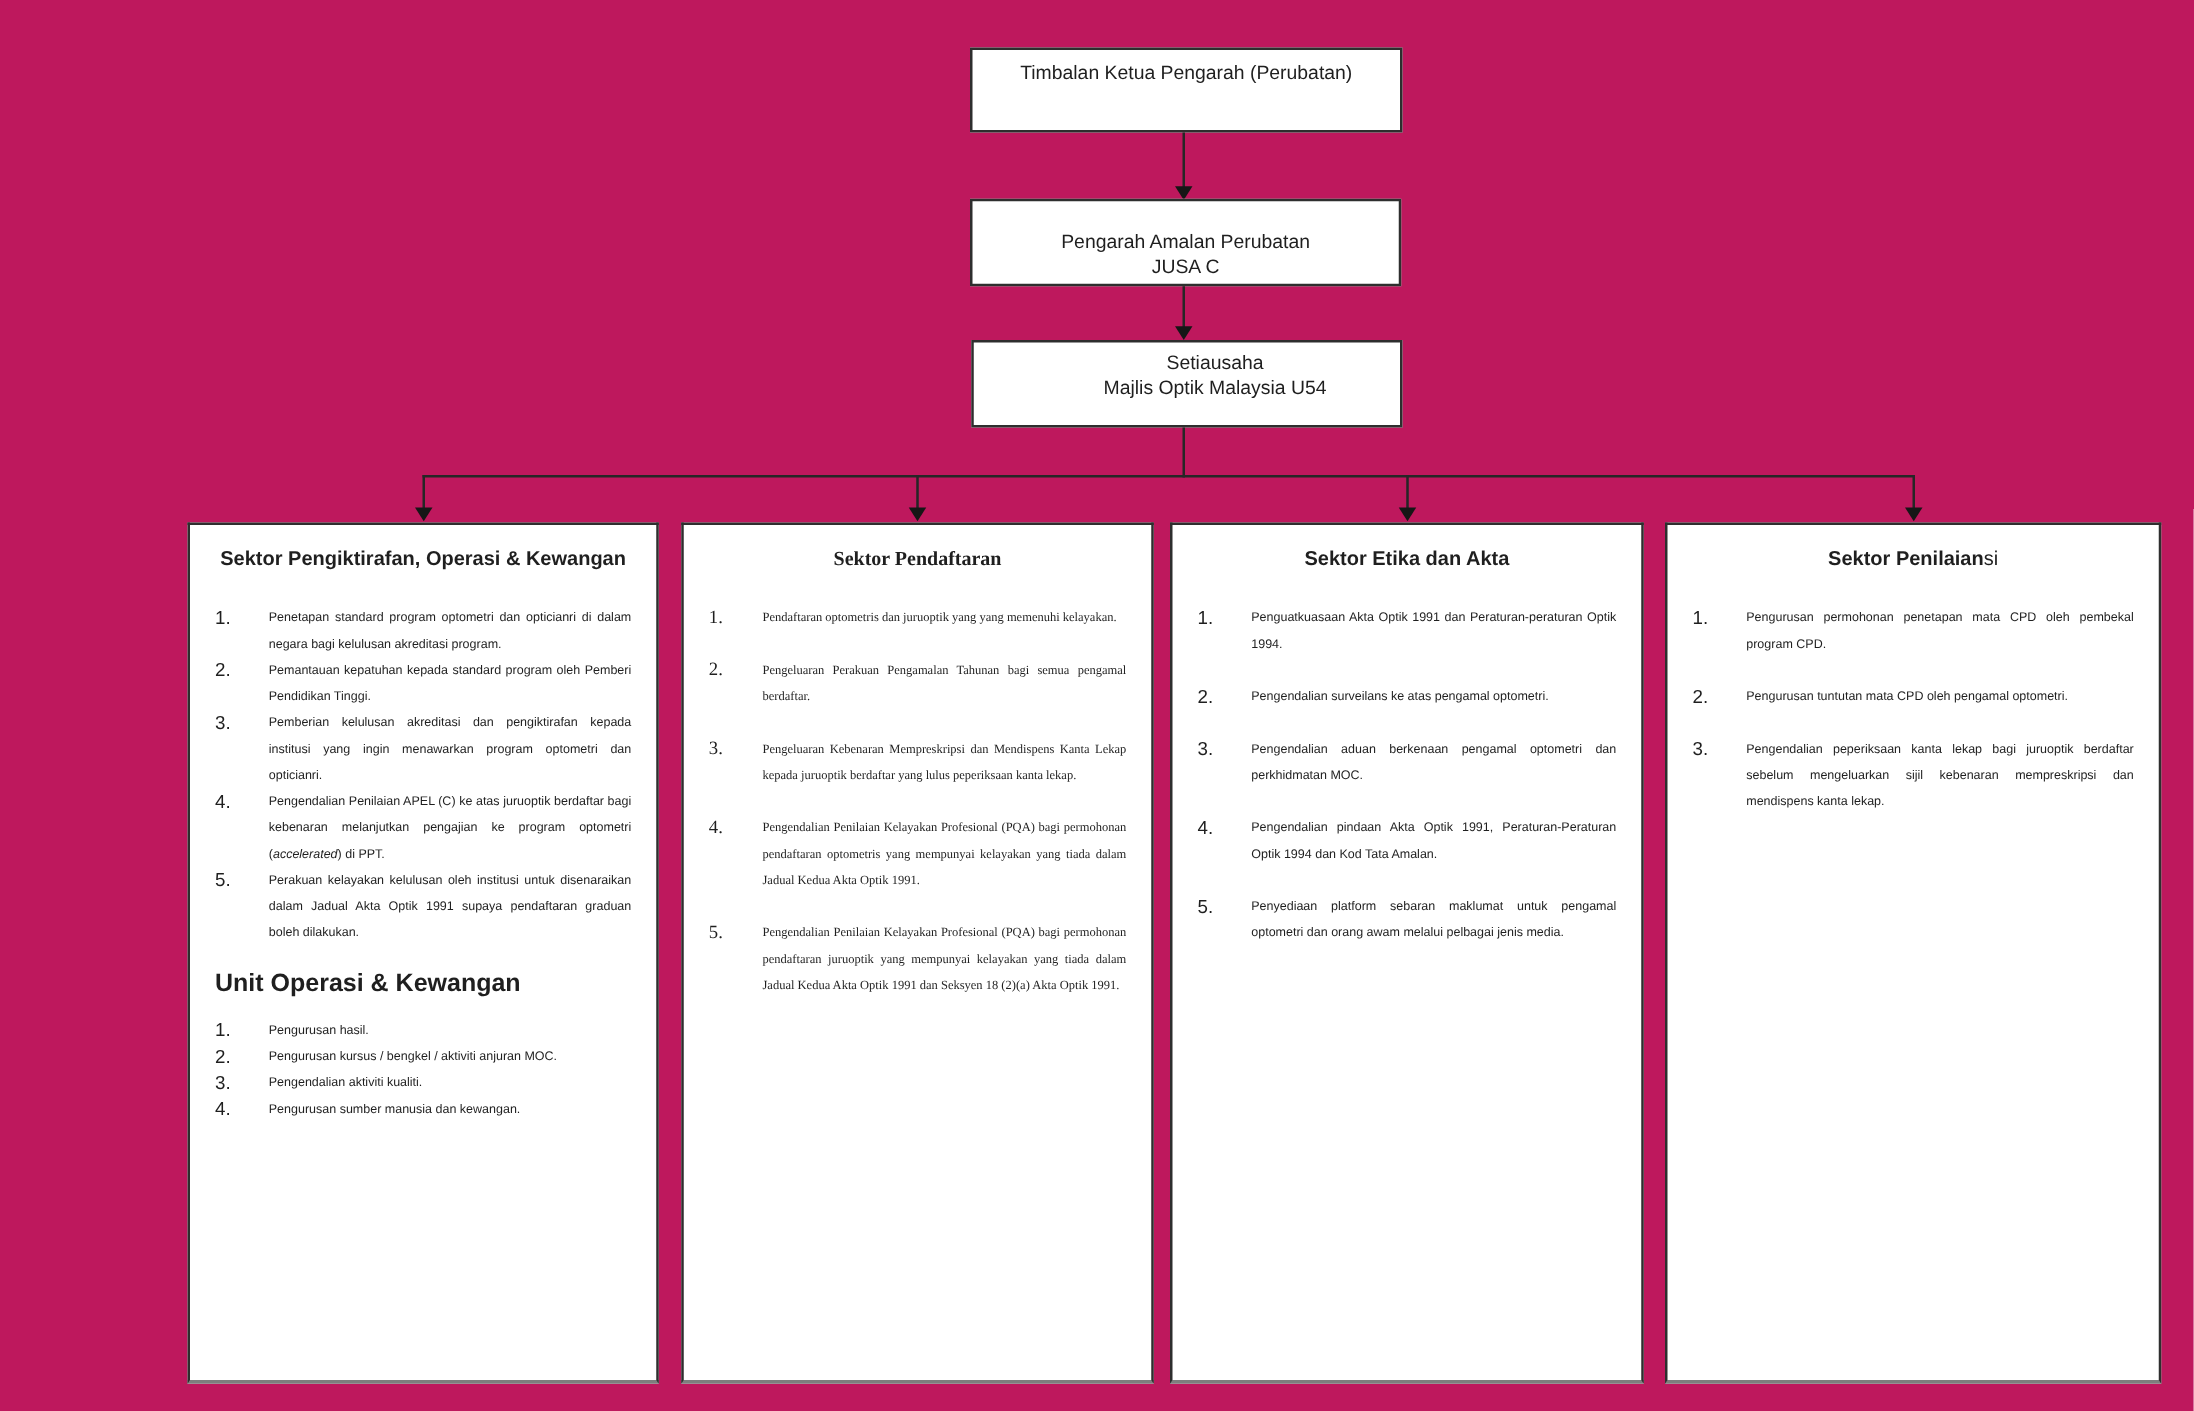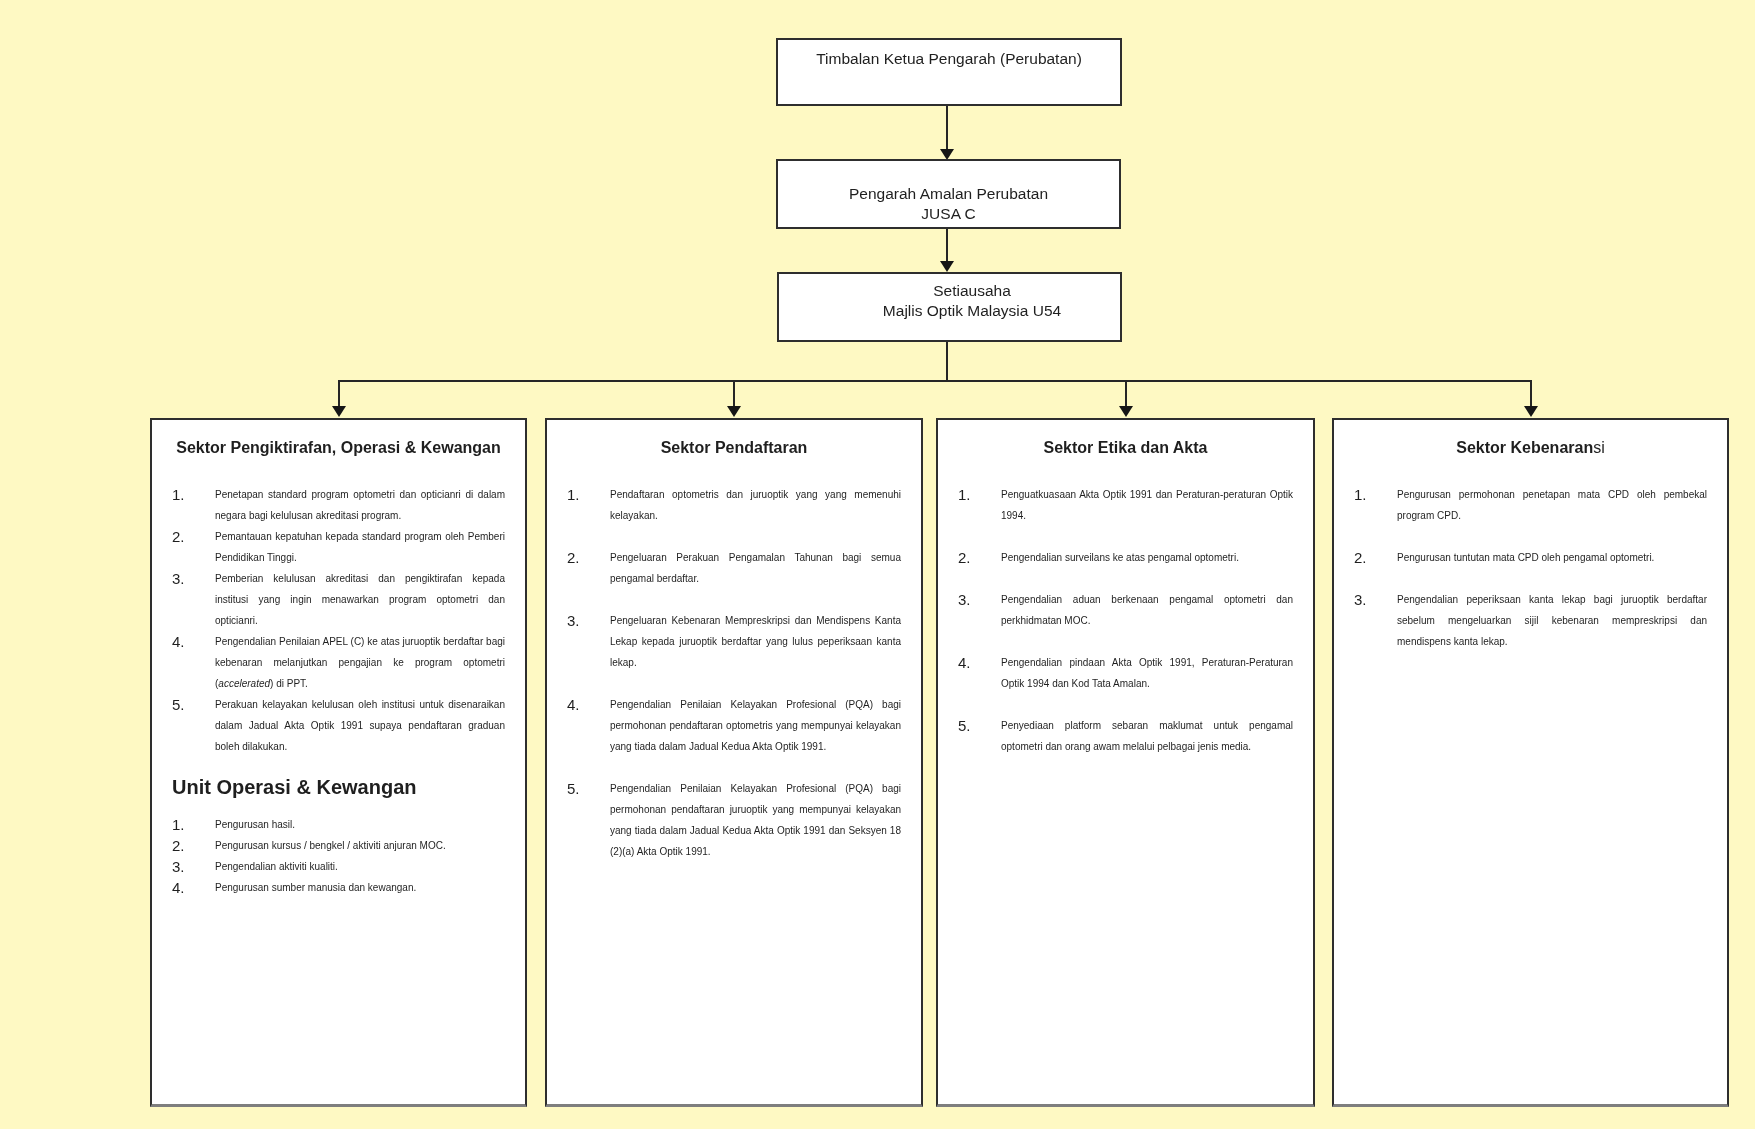--- a/index.html
+++ b/index.html
@@ -1,19 +1,19 @@
 <!DOCTYPE html>
 <html><head>
 <meta charset="utf-8">
 <style>
   html,body{margin:0;padding:0;background:#fff;}
   .stage{
     position:relative;
     width:1755px;height:1129px;
-    background:#fef9c3;
+    background:#be185d;
     font-family:"Liberation Sans", sans-serif;
     color:#1f1f1f;
     overflow:hidden;
   }
   
   .node{
     position:absolute;
     border:2px solid #2e2e2e;
     background:#fff;
     text-align:center;
@@ -143,21 +143,21 @@
           <span class="num">3.</span>
           <span class="body"><span>Pengendalian aktiviti kualiti.</span></span>
         </div>
         <div class="li">
           <span class="num">4.</span>
           <span class="body"><span>Pengurusan sumber manusia dan kewangan.</span></span>
         </div>
       </div>
   </div>
 
-  <div class="sector" style="left:545px;width:378px;">
+  <div class="sector" style="left:545px;width:378px;font-family:Liberation Serif, serif;">
     <div class="sector-title">
       <span class="tb">Sektor Pendaftaran</span><span class="tt"></span>
     </div>
     <div class="list gapped">
         <div class="li">
           <span class="num">1.</span>
           <span class="body"><span>Pendaftaran optometris dan juruoptik yang yang memenuhi kelayakan.</span></span>
         </div>
         <div class="li">
           <span class="num">2.</span>
@@ -201,21 +201,21 @@
         </div>
         <div class="li">
           <span class="num">5.</span>
           <span class="body"><span>Penyediaan platform sebaran maklumat untuk pengamal optometri dan orang awam melalui pelbagai jenis media.</span></span>
         </div>
       </div>
   </div>
 
   <div class="sector" style="left:1332px;width:397px;">
     <div class="sector-title">
-      <span class="tb">Sektor Kebenaran</span><span class="tt">si</span>
+      <span class="tb">Sektor Penilaian</span><span class="tt">si</span>
     </div>
     <div class="list gapped">
         <div class="li">
           <span class="num">1.</span>
           <span class="body"><span>Pengurusan permohonan penetapan mata CPD oleh pembekal program CPD.</span></span>
         </div>
         <div class="li">
           <span class="num">2.</span>
           <span class="body"><span>Pengurusan tuntutan mata CPD oleh pengamal optometri.</span></span>
         </div>

